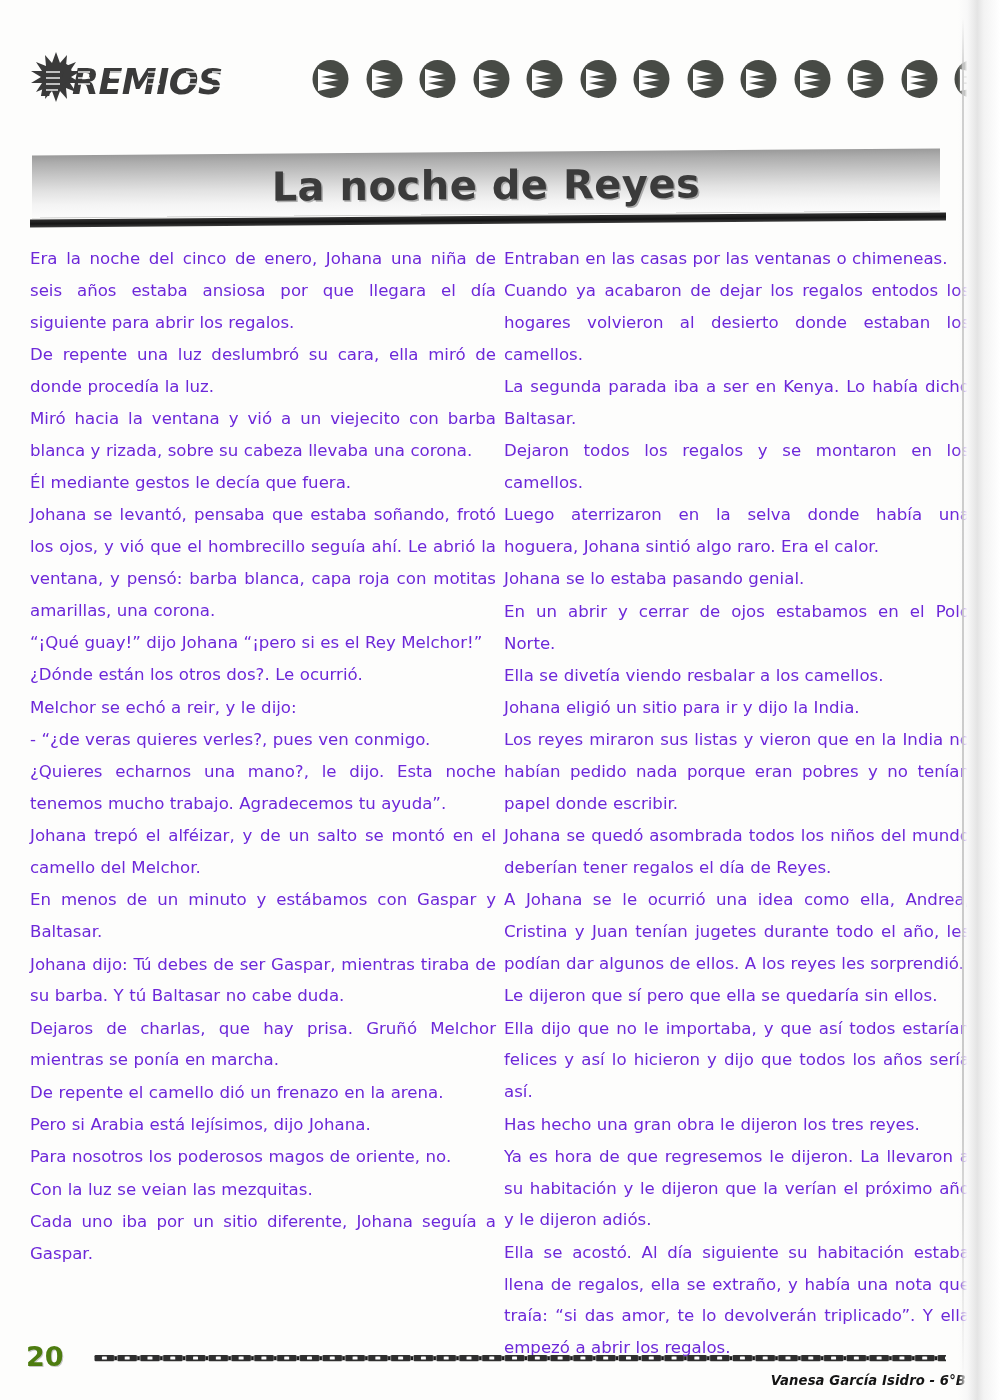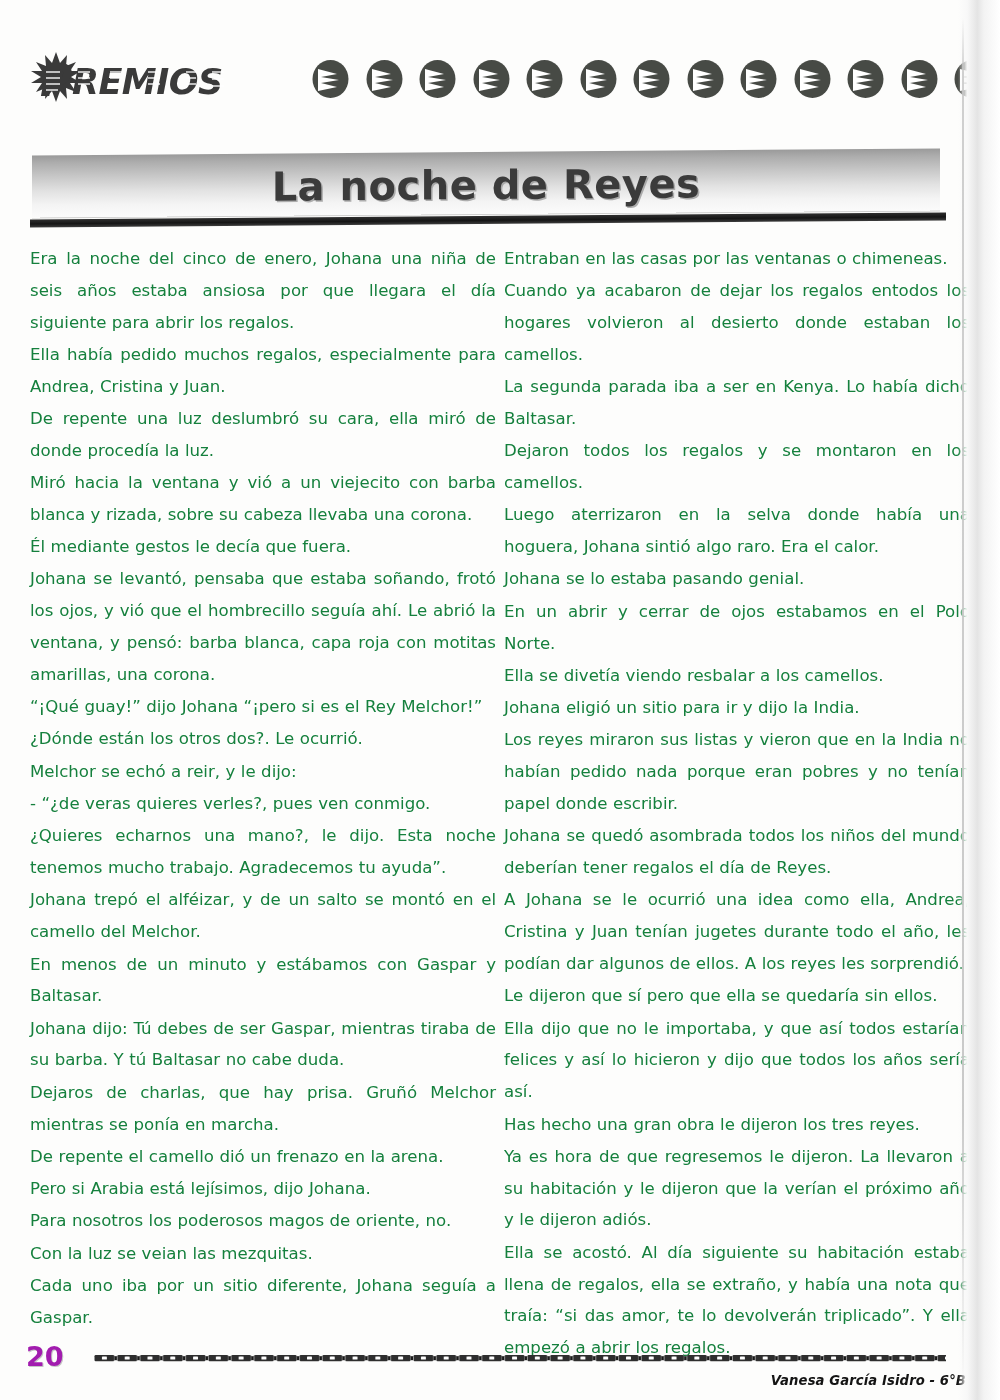--- a/index.html
+++ b/index.html
@@ -124,21 +124,21 @@
     width: 466px;
     padding: 0;
   }
   .col-left  { margin-left: 30px; }
   .col-right { margin-left: 8px; }
 
   .para {
     font-family: "DejaVu Sans", sans-serif;
     font-size: 16.6px;
     line-height: 31.8px;
-    color: #15803d;
+    color: #6d28d9;
     text-align: justify;
     margin: 0 0 0.5px 0;
     -webkit-hyphens: none;
     hyphens: none;
     word-spacing: 0.2px;
   }
   .para.last-line-left { text-align-last: left; }
 
   .byline {
     font-family: "DejaVu Sans", sans-serif;
@@ -157,21 +157,21 @@
     position: absolute;
     left: 26px; top: 1336px;
     width: 920px; height: 44px;
     display: flex;
     align-items: center;
   }
   .page-number {
     font-family: "DejaVu Sans", sans-serif;
     font-weight: bold;
     font-size: 27px;
-    color: #a21caf;
+    color: #4d7c0f;
     text-shadow: 1px 1px 0 rgba(160,160,160,.6);
     width: 62px;
     flex: 0 0 auto;
     transform: translateY(-2px);
   }
   .chain-rule {
     flex: 1 1 auto;
     height: 16px;
     margin-left: 6px;
   }
@@ -329,21 +329,20 @@
 
   <div class="title-banner">
     <div class="title-text">La noche de Reyes</div>
   </div>
   <div class="banner-underline"></div>
 
   <div class="article">
 
     <div class="col col-left">
       <p class="para last-line-left">Era la noche del cinco de enero, Johana una niña de seis años estaba ansiosa por que llegara el día siguiente para abrir los regalos.</p>
-      <p class="para last-line-left">Ella había pedido muchos regalos, especialmente para Andrea, Cristina y Juan.</p>
       <p class="para last-line-left">De repente una luz deslumbró su cara, ella miró de donde procedía la luz.</p>
       <p class="para last-line-left">Miró hacia la ventana y vió a un viejecito con barba blanca y rizada, sobre su cabeza llevaba una corona.</p>
       <p class="para last-line-left">Él mediante gestos le decía que fuera.</p>
       <p class="para last-line-left">Johana se levantó, pensaba que estaba soñando, frotó los ojos, y vió que el hombrecillo seguía ahí. Le abrió la ventana, y pensó: barba blanca, capa roja con motitas amarillas, una corona.</p>
       <p class="para last-line-left">“¡Qué guay!” dijo Johana “¡pero si es el Rey Melchor!”</p>
       <p class="para last-line-left">¿Dónde están los otros dos?. Le ocurrió.</p>
       <p class="para last-line-left">Melchor se echó a reir, y le dijo:</p>
       <p class="para last-line-left">- “¿de veras quieres verles?, pues ven conmigo.</p>
       <p class="para last-line-left">¿Quieres echarnos una mano?, le dijo. Esta noche tenemos mucho trabajo. Agradecemos tu ayuda”.</p>
       <p class="para last-line-left">Johana trepó el alféizar, y de un salto  se montó en el camello del Melchor.</p>

